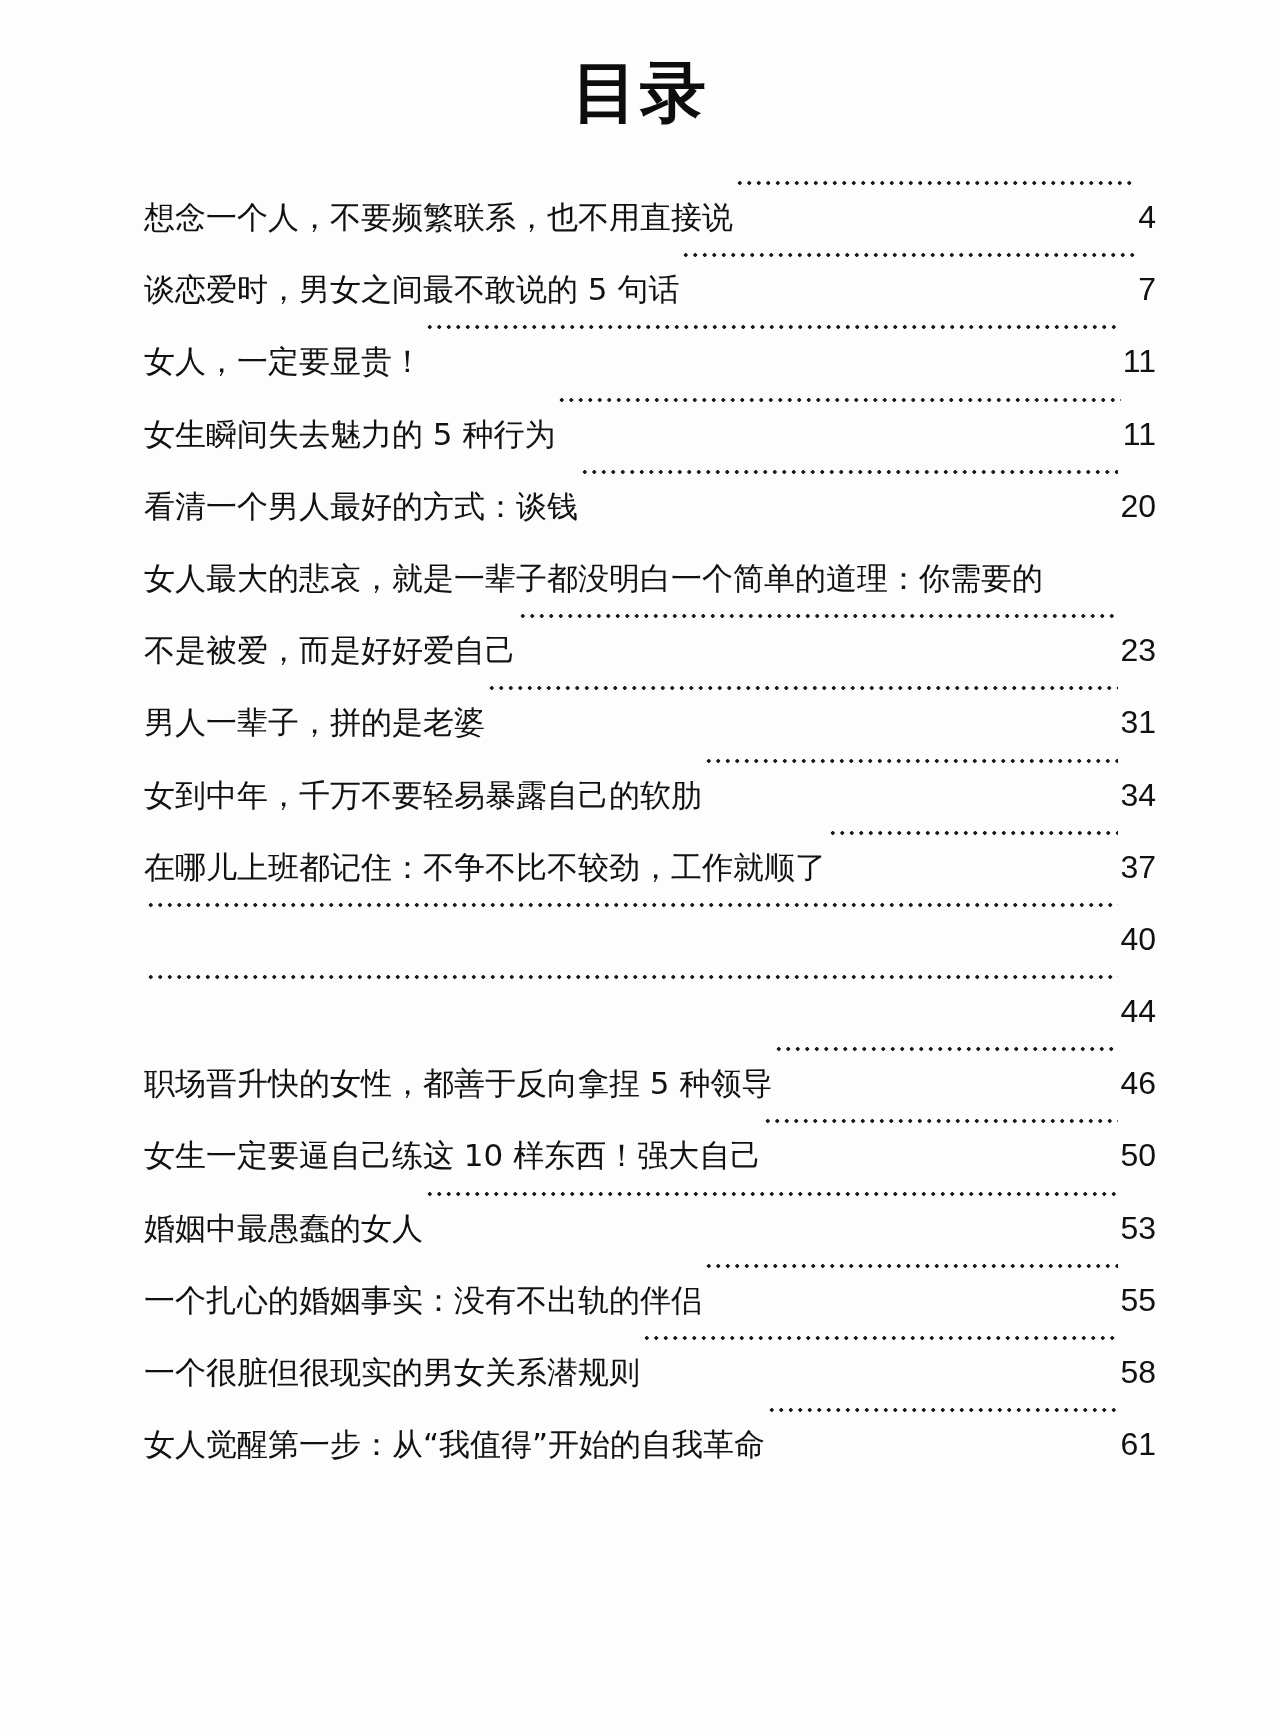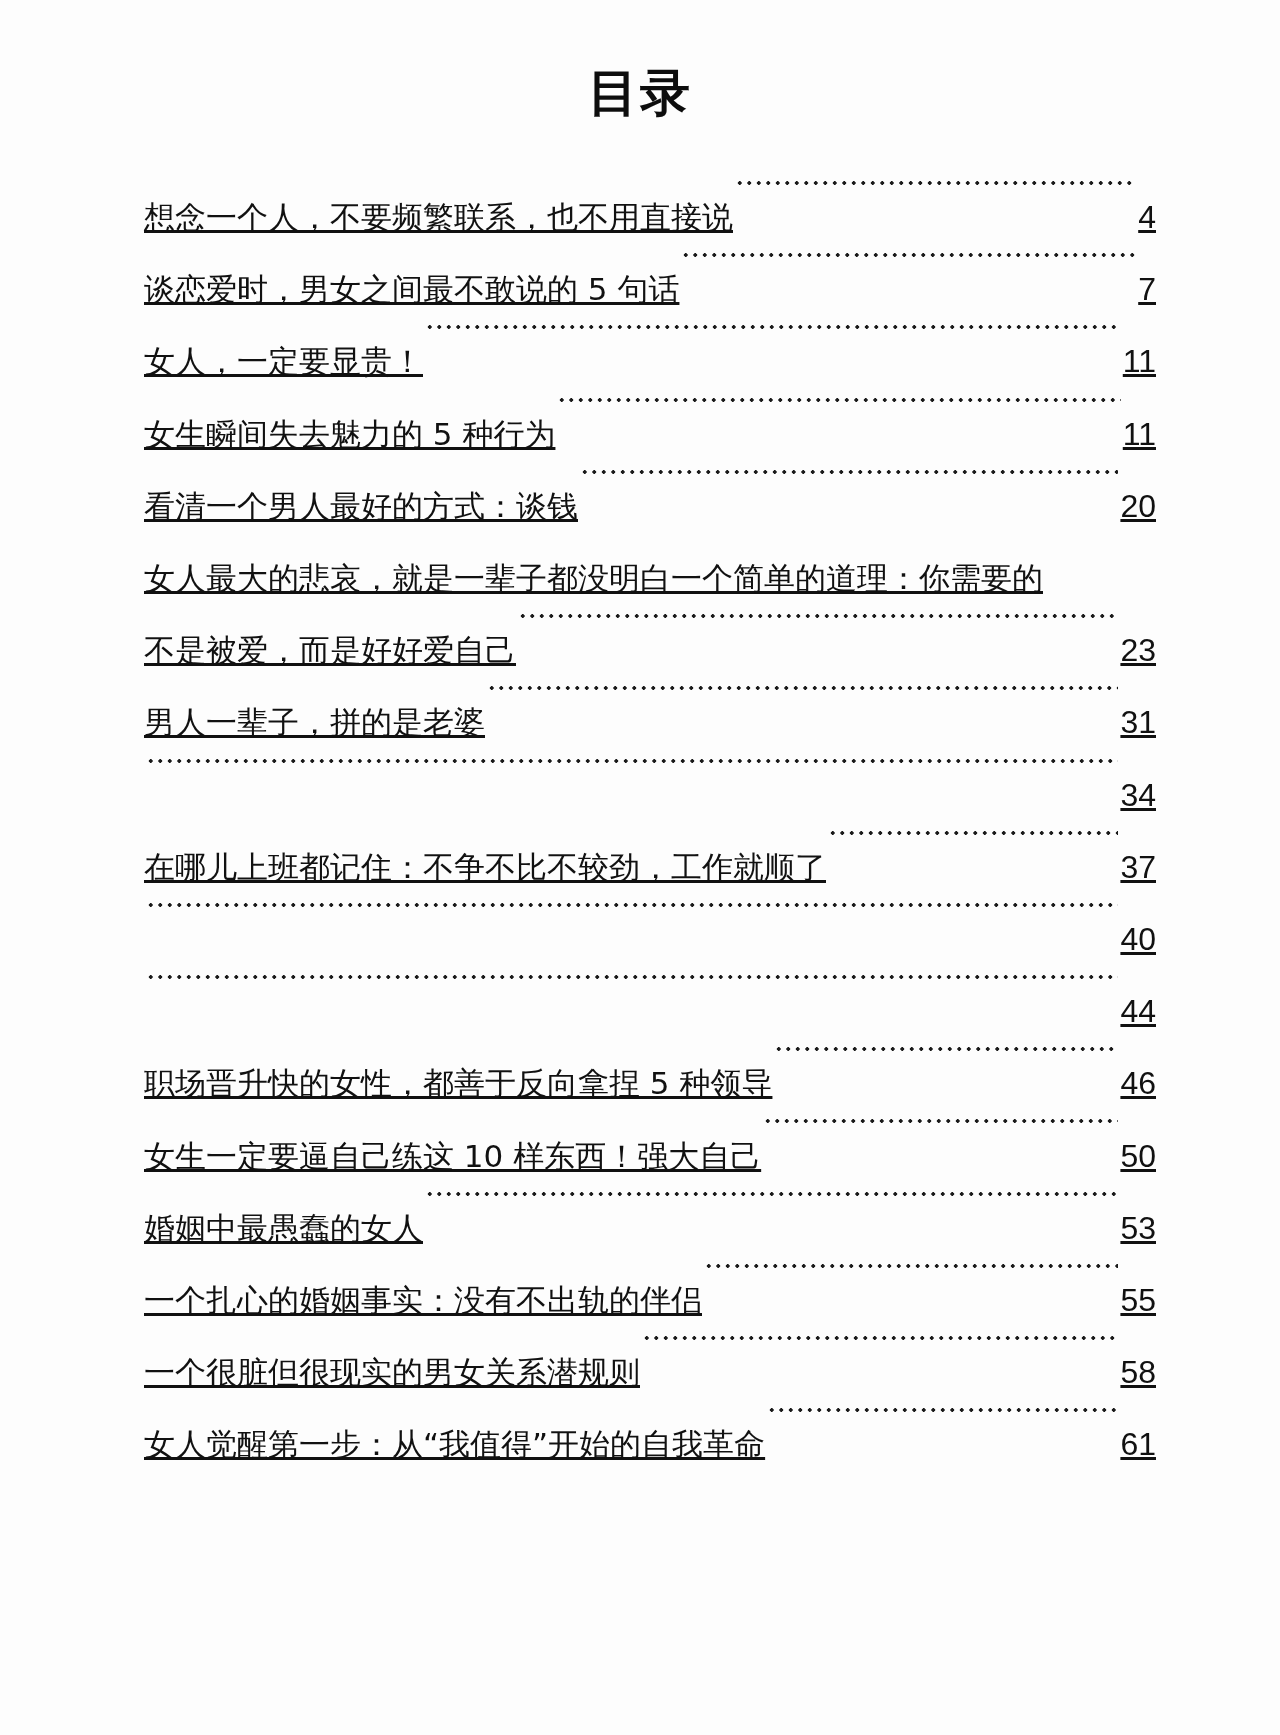--- a/index.html
+++ b/index.html
@@ -14,40 +14,39 @@
       overflow: hidden;
       font-family: "DejaVu Sans", "Liberation Sans", sans-serif;
       color: #111111;
     }
     .title {
       position: absolute;
       left: 0;
       top: 58px;
       width: 1280px;
       text-align: center;
-      font-size: 50px;
+      font-size: 66px;
       font-weight: bold;
       line-height: 70px;
       letter-spacing: 2px;
       color: #0d0d0d;
     }
     .toc {
       position: absolute;
       left: 144px;
       top: 181px;
       width: 1012px;
     }
     .line {
       display: flex;
-      align-items: center;
+      align-items: flex-start;
       height: 72.2px;
       line-height: 72px;
       font-size: 31px;
       white-space: nowrap;
-      text-decoration: underline;
     }
     .line .text {
       flex: 0 0 auto;
     }
     .line .leader {
       flex: 1 1 auto;
       overflow: hidden;
       margin: 0 2px;
       height: 6px;
       align-self: baseline;
@@ -112,20 +111,21 @@
   </div>
 
 
   <div class="line">
     <span class="text">男人一辈子，拼的是老婆</span>
     <span class="leader"></span>
     <span class="page">31</span>
   </div>
 
   <div class="line">
+    <span class="text">女到中年，千万不要轻易暴露自己的软肋</span>
     <span class="leader"></span>
     <span class="page">34</span>
   </div>
 
   <div class="line">
     <span class="text">在哪儿上班都记住：不争不比不较劲，工作就顺了</span>
     <span class="leader"></span>
     <span class="page">37</span>
   </div>
 

